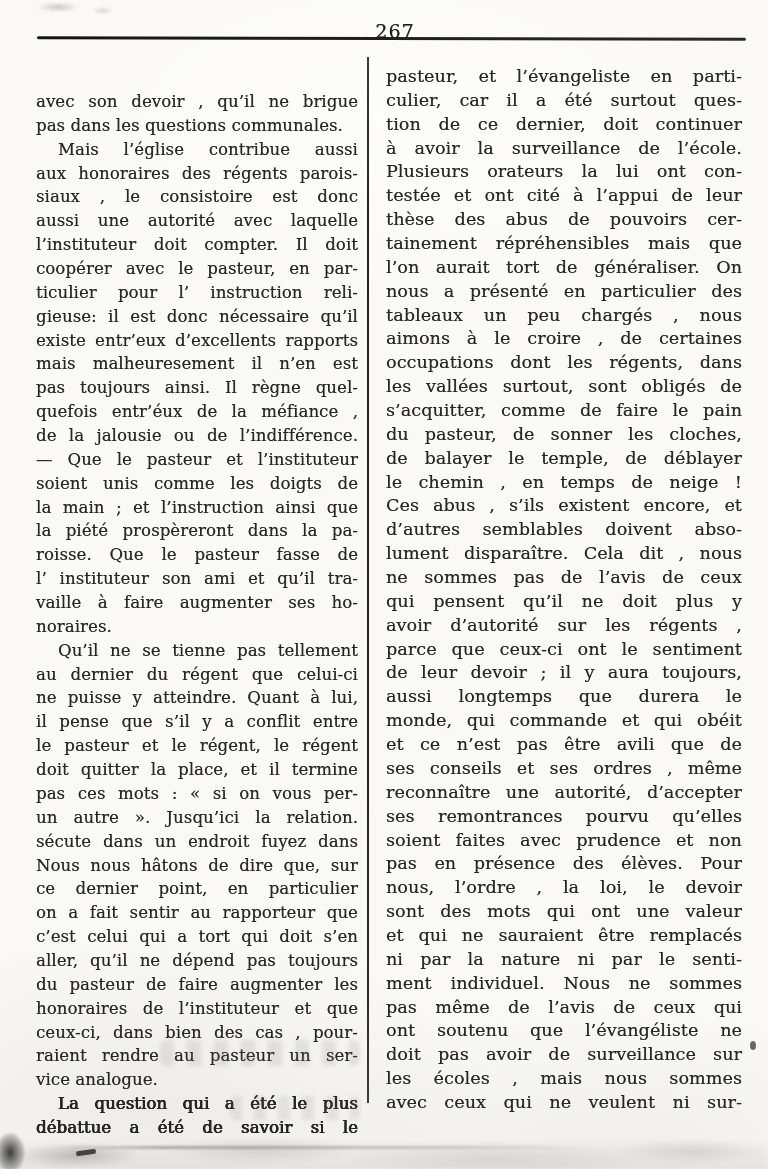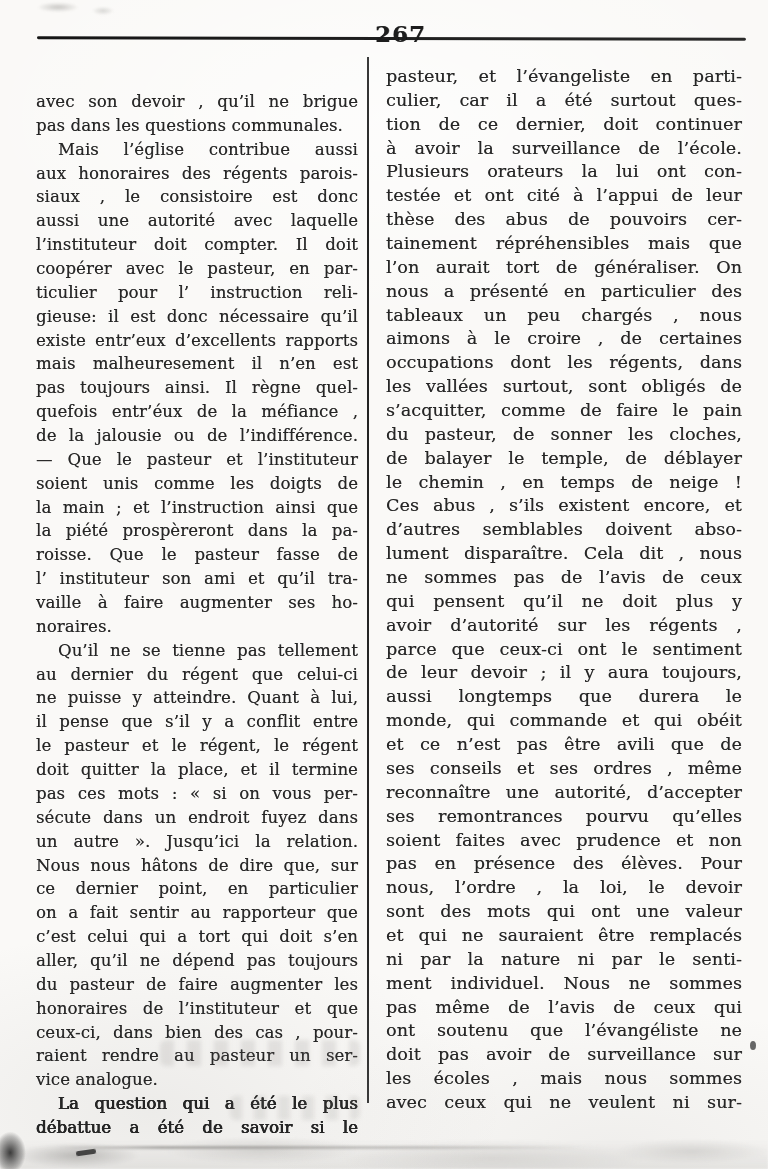--- a/index.html
+++ b/index.html
@@ -16,22 +16,22 @@
     color:#262626;
   }
   .top-rule{
     position:absolute;left:37px;top:37px;width:709px;height:3px;
     background:linear-gradient(90deg,#151515 0%,#1e1e1e 45%,#2a2a2a 100%);
     transform:rotate(0.12deg);
     border-radius:2px;
   }
   .page-number{
     position:absolute;left:375px;top:20px;width:40px;
-    font-size:23px;font-weight:bold;letter-spacing:1px;
-    color:#1d1d1d;
+    font-size:19px;font-weight:normal;letter-spacing:1px;
+    color:#1d1d1d;text-align:center;
     text-shadow:0.4px 0.4px 0.5px rgba(0,0,0,.5);
   }
   .divider{
     position:absolute;left:367px;top:57px;width:2px;height:1046px;
     background:linear-gradient(180deg,#3a3a3a,#222 15%,#262626 85%,#3a3a3a);
   }
   .col{position:absolute;}
   .col-left{left:36px;top:54px;width:322px;font-size:16.5px;margin-top:36px;}
   .col-right{left:386px;top:65px;width:356px;font-size:17.5px;}
   .line{
@@ -126,22 +126,22 @@
       <div class="line">l’ instituteur son ami et qu’il tra-</div>
       <div class="line">vaille à faire augmenter ses ho-</div>
       <div class="line para-end">noraires.</div>
       <div class="line indent">Qu’il ne se tienne pas tellement</div>
       <div class="line">au dernier du régent que celui-ci</div>
       <div class="line">ne puisse y atteindre. Quant à lui,</div>
       <div class="line">il pense que s’il y a conflit entre</div>
       <div class="line">le pasteur et le régent, le régent</div>
       <div class="line">doit quitter la place, et il termine</div>
       <div class="line">pas ces mots : « si on vous per-</div>
+      <div class="line">un autre ». Jusqu’ici la relation.</div>
       <div class="line">sécute dans un endroit fuyez dans</div>
-      <div class="line">un autre ». Jusqu’ici la relation.</div>
       <div class="line">Nous nous hâtons de dire que, sur</div>
       <div class="line">ce dernier point, en particulier</div>
       <div class="line">on a fait sentir au rapporteur que</div>
       <div class="line">c’est celui qui a tort qui doit s’en</div>
       <div class="line">aller, qu’il ne dépend pas toujours</div>
       <div class="line">du pasteur de faire augmenter les</div>
       <div class="line">honoraires de l’instituteur et que</div>
       <div class="line">ceux-ci, dans bien des cas , pour-</div>
       <div class="line">raient rendre au pasteur un ser-</div>
       <div class="line para-end">vice analogue.</div>

